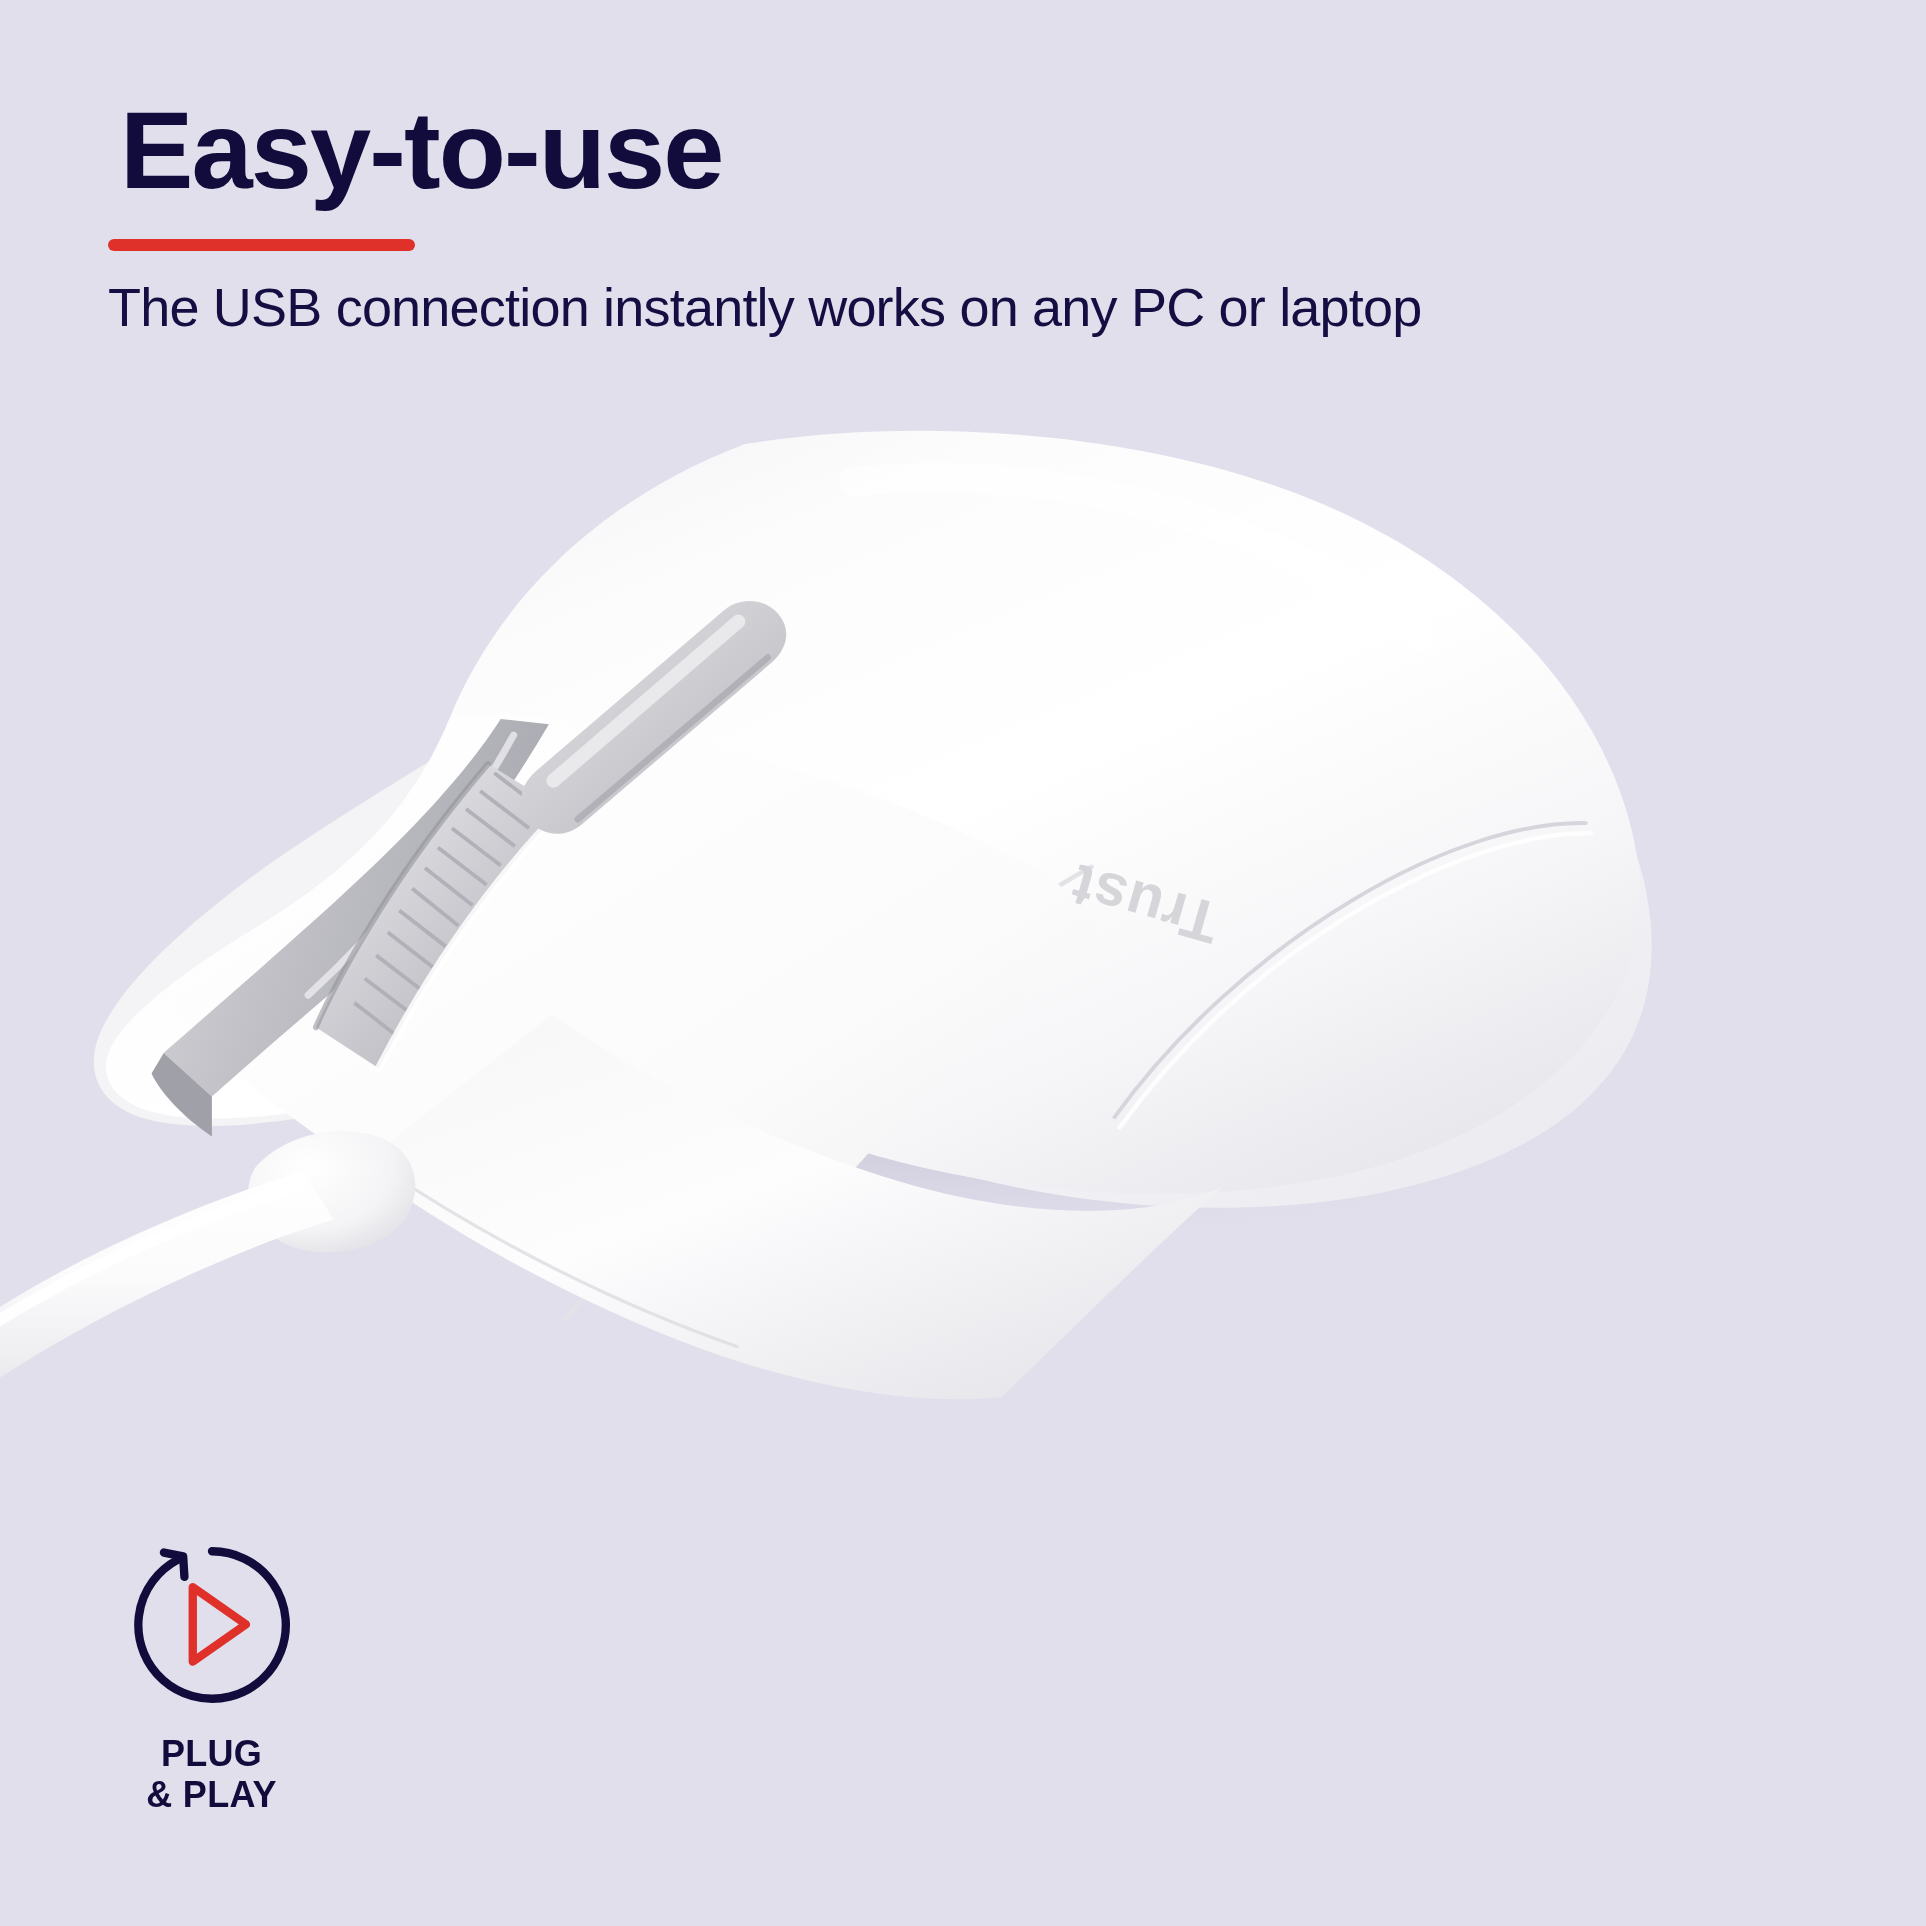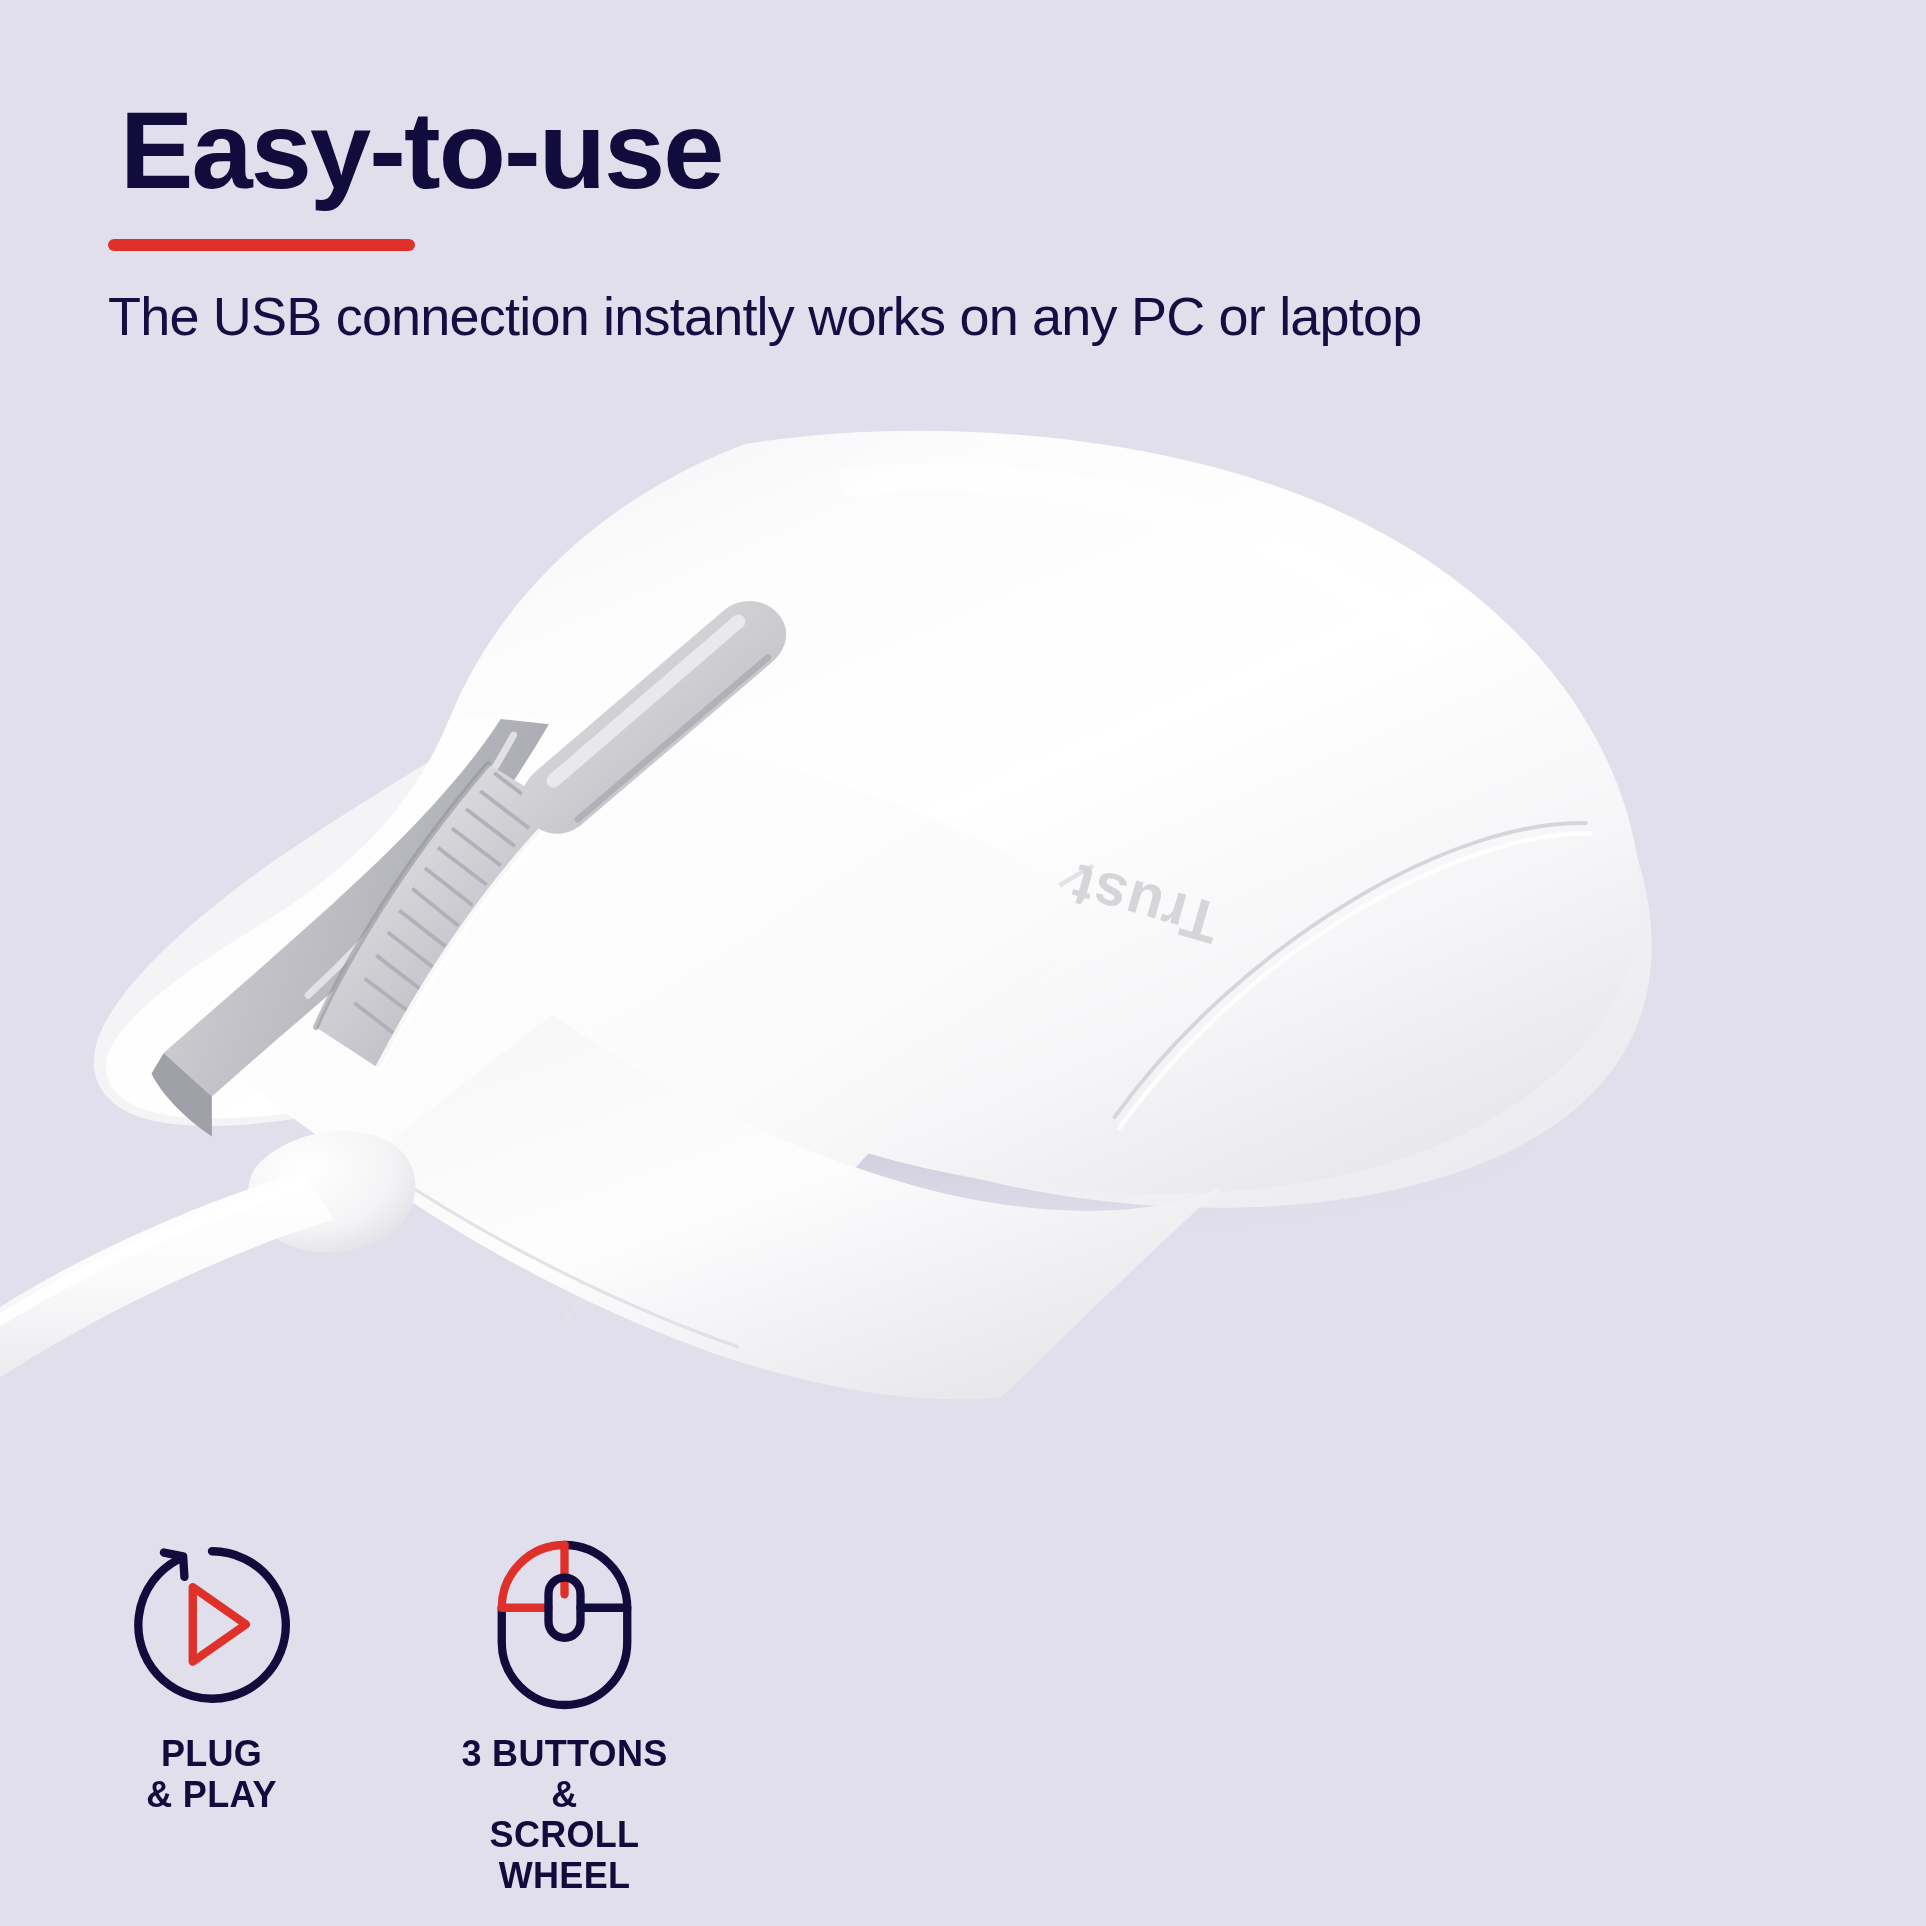--- a/index.html
+++ b/index.html
@@ -40,21 +40,21 @@
     white-space: nowrap;
   }
   .rule {
     width: 307px;
     height: 12.2px;
     background: #e0302a;
     border-radius: 6.4px;
     margin-top: 33px;
   }
   .subhead {
-    margin-top: 36px;
+    margin-top: 27px;
     font-size: 54px;
     font-weight: 400;
     color: #140e42;
     letter-spacing: -0.8px;
     line-height: 1.1;
     white-space: nowrap;
   }
 
   
   .product-stage {
@@ -327,43 +327,17 @@
                    A 115 115 0 1 1 78 29" fill="none" stroke="#110c3c" stroke-width="13" stroke-linecap="round"></path>
           <path d="M 56 18 L 86 24 L 88 56" fill="none" stroke="#110c3c" stroke-width="13" stroke-linecap="round" stroke-linejoin="round"></path>
 
           <path d="M 101 72 L 184 130 L 101 188 Z" fill="none" stroke="#e0302a" stroke-width="13" stroke-linejoin="round"></path>
         </svg>
       </div>
       <div class="feature-label">PLUG
 &amp; PLAY</div>
     </div>
 
-    <div class="feature">
-      <div class="feature-icon">
-        <svg width="137" height="172" viewBox="0 0 214 268" xmlns="http://www.w3.org/2000/svg">
-
-          <path d="M 107 9
-                   A 98 98 0 0 1 205 107
-                   L 205 161
-                   A 98 98 0 0 1 107 259
-                   A 98 98 0 0 1 9 161
-                   L 9 107" fill="none" stroke="#110c3c" stroke-width="13" stroke-linecap="round"></path>
-
-          <path d="M 107 9
-                   A 98 98 0 0 0 9 107" fill="none" stroke="#e0302a" stroke-width="13" stroke-linecap="round"></path>
-
-          <line x1="107" y1="9" x2="107" y2="86" stroke="#e0302a" stroke-width="13" stroke-linecap="round"></line>
-
-          <line x1="9" y1="107" x2="82" y2="107" stroke="#e0302a" stroke-width="13" stroke-linecap="round"></line>
-
-          <line x1="132" y1="107" x2="205" y2="107" stroke="#110c3c" stroke-width="13" stroke-linecap="round"></line>
-
-          <rect x="82" y="60" width="50" height="94" rx="25" ry="25" fill="none" stroke="#110c3c" stroke-width="13"></rect>
-        </svg>
-      </div>
-      <div class="feature-label">3 BUTTONS &amp;
-SCROLL WHEEL</div>
-    </div>
 
   </div>
 
 </div>
 
 
 </body></html>

